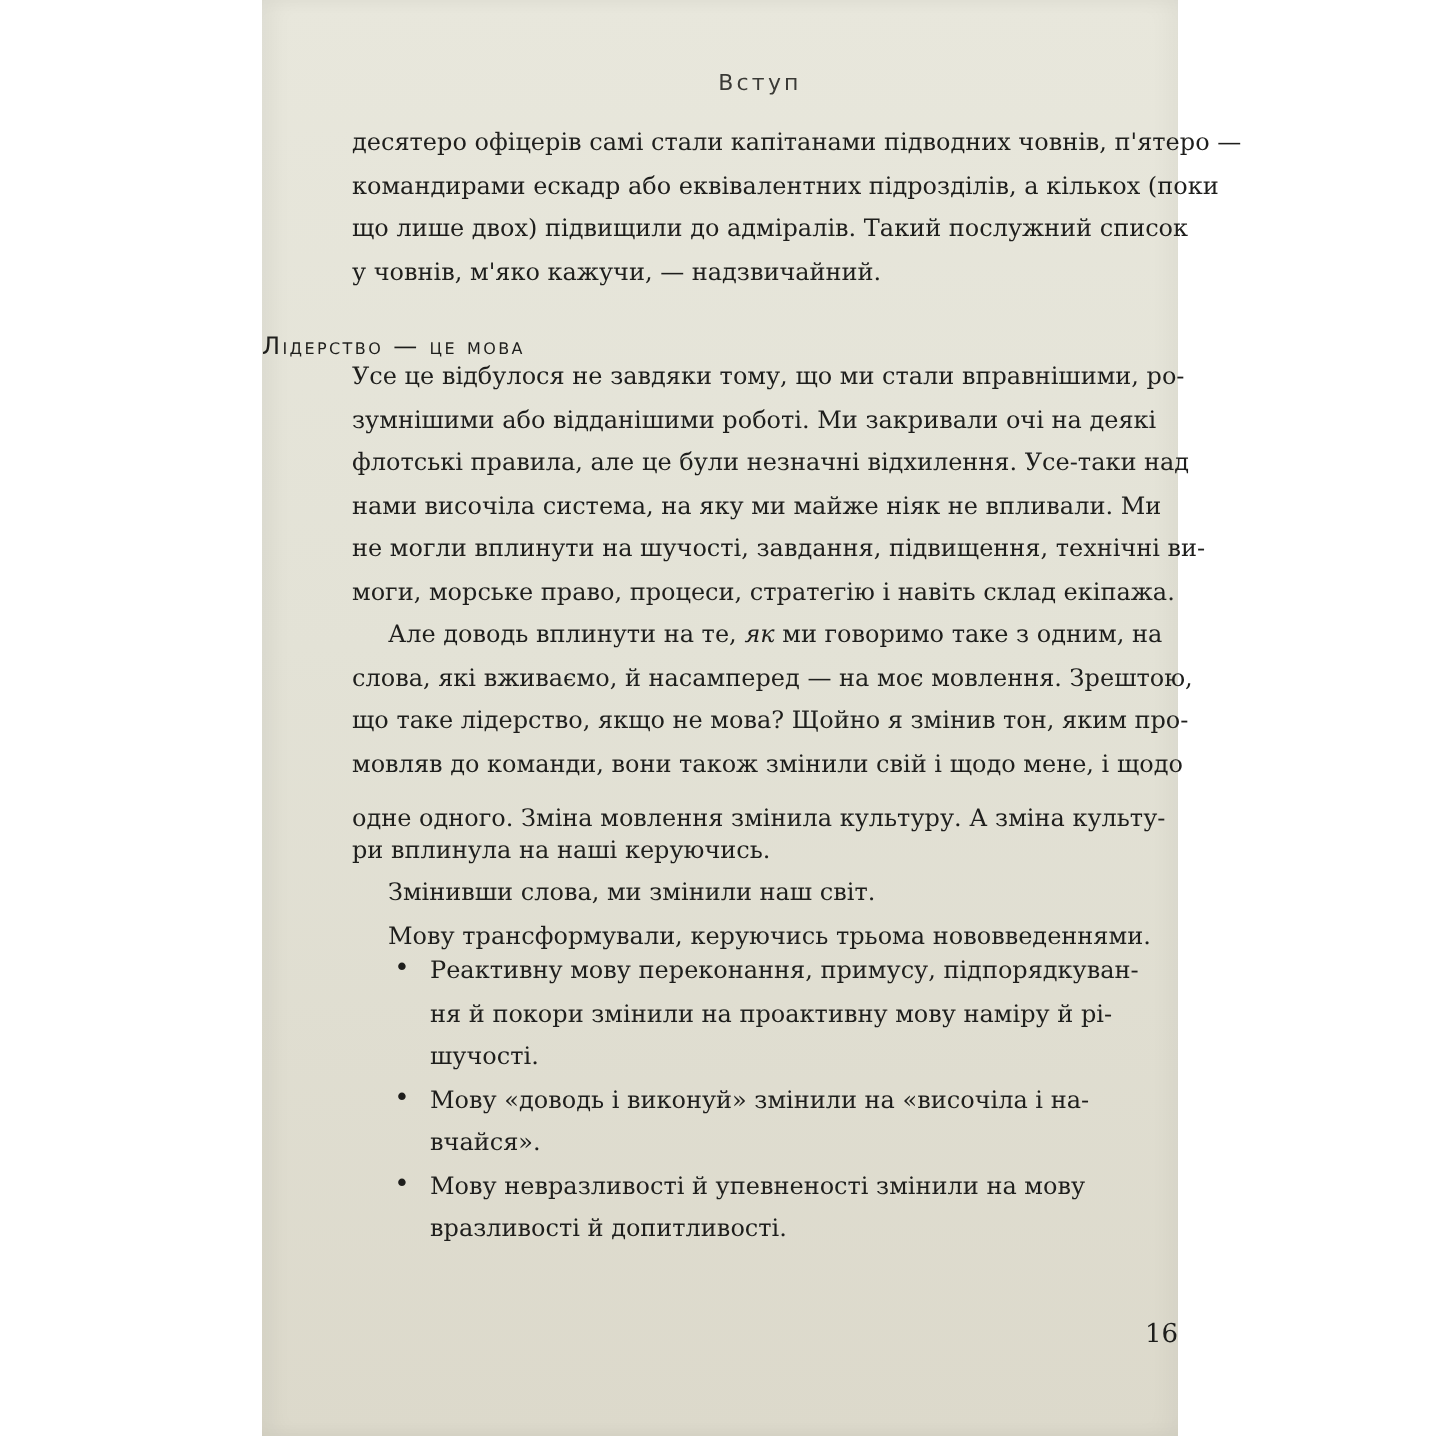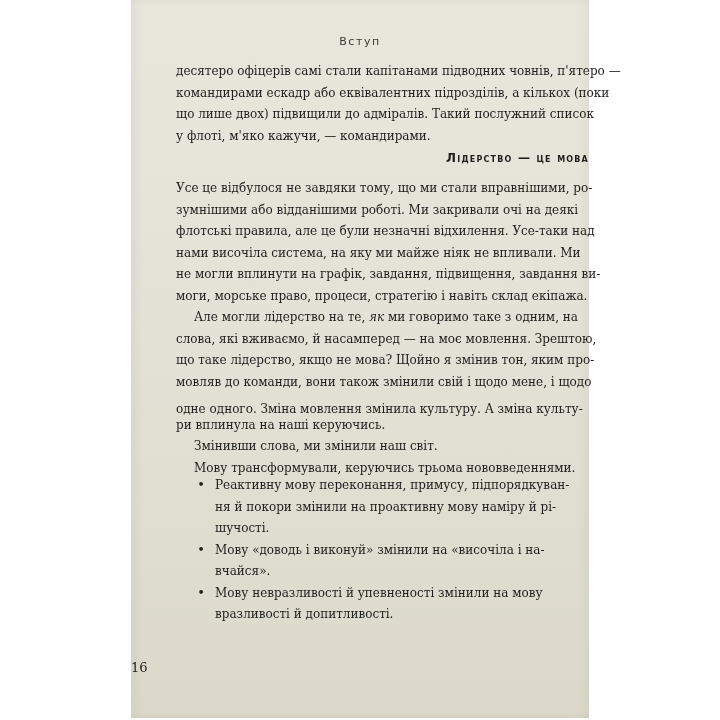--- a/index.html
+++ b/index.html
@@ -8,73 +8,73 @@
     font-family: "DejaVu Serif", "Liberation Serif", serif;
   }
   .page {
     position:absolute; left:131px; top:0; width:458px; height:718px;
     background: linear-gradient(180deg, #e8e7dc 0%, #e3e2d6 45%, #dcd9cb 100%);
     box-shadow: inset -6px 0 10px rgba(0,0,0,0.03), inset 6px 0 10px rgba(0,0,0,0.04);
   }
   .running-head {
     position:absolute; left:0; width:100%; top:35px; text-align:center;
     font-family: "DejaVu Sans", "Liberation Sans", sans-serif;
-    font-size:11px; letter-spacing:1.6px; color:#3a3a36;
+    font-size:11px; letter-spacing:1.6px; color:#3a3a36;padding-left:20px;
   }
   .line {
     position:absolute; left:45px; width:366px; height:20px; line-height:20px;
     font-size:12px; color:#1e1e1c; white-space:nowrap;
     text-align:justify; text-align-last:justify;
   }
   .line.last { text-align-last:left; }
   .line.indent { left:63px; width:348px; }
   .line.bl { left:84px; width:327px; }
   .bullet {
     position:absolute; left:66px; width:8px; height:20px; line-height:20px;
     font-size:13px; color:#1e1e1c; text-align:center;
   }
   .heading {
-    position:absolute; left:0; width:100%; top:151px; text-align:right;
+    position:absolute; left:0; width:100%; top:166px; text-align:left;
     font-family: "DejaVu Sans", "Liberation Sans", sans-serif;
-    font-weight:bold; font-size:12px; letter-spacing:1.2px; color:#1e1e1c;
+    font-weight:normal; font-size:12px; letter-spacing:1.2px; color:#1e1e1c;
     font-variant: small-caps;
   }
   .page-number {
-    position:absolute; left:0; width:100%; top:660px; text-align:left;
+    position:absolute; left:0; width:100%; top:660px; text-align:right;
     font-size:13px; color:#1e1e1c;
   }
   em { }
 </style>
 </head>
 <body>
 
 <div class="page">
 
   <div class="running-head">Вступ</div>
 
   <div>
     <div class="line" style="top:61px">десятеро офіцерів самі стали капітанами підводних човнів, п'ятеро —</div>
     <div class="line" style="top:82.5px">командирами ескадр або еквівалентних підрозділів, а кількох (поки</div>
     <div class="line" style="top:104px">що лише двох) підвищили до адміралів. Такий послужний список</div>
-    <div class="line last" style="top:125.5px">у флоті, м'яко кажучи, — командирами.</div>
+    <div class="line last" style="top:125.5px">у човнів, м'яко кажучи, — надзвичайний.</div>
   </div>
 
   <div class="heading">Лідерство — це мова</div>
 
   <div>
     <div class="line" style="top:178px">Усе це відбулося не завдяки тому, що ми стали вправнішими, ро-</div>
     <div class="line" style="top:199.5px">зумнішими або відданішими роботі. Ми закривали очі на деякі</div>
     <div class="line" style="top:221px">флотські правила, але це були незначні відхилення. Усе-таки над</div>
     <div class="line" style="top:242.5px">нами височіла система, на яку ми майже ніяк не впливали. Ми</div>
-    <div class="line" style="top:264px">не могли вплинути на графік, завдання, підвищення, завдання ви-</div>
+    <div class="line" style="top:264px">не могли вплинути на шучості, завдання, підвищення, технічні ви-</div>
     <div class="line" style="top:285.5px">моги, морське право, процеси, стратегію і навіть склад екіпажа.</div>
   </div>
 
   <div>
-    <div class="line indent" style="top:307px"><span>Але могли лідерство на те, </span><em>як</em><span> ми говоримо таке з одним, на</span></div>
+    <div class="line indent" style="top:307px"><span>Але доводь вплинути на те, </span><em>як</em><span> ми говоримо таке з одним, на</span></div>
     <div class="line" style="top:328.5px">слова, які вживаємо, й насамперед — на моє мовлення. Зрештою,</div>
     <div class="line" style="top:350px">що таке лідерство, якщо не мова? Щойно я змінив тон, яким про-</div>
     <div class="line" style="top:371.5px">мовляв до команди, вони також змінили свій і щодо мене, і щодо</div>
     <div class="line" style="top:399px">одне одного. Зміна мовлення змінила культуру. А зміна культу-</div>
     <div class="line last" style="top:414.5px">ри вплинула на наші керуючись.</div>
   </div>
 
   <div class="line indent last" style="top:457.5px">Мову трансформували, керуючись трьома нововведеннями.</div>
   <div class="line indent last" style="top:436px">Змінивши слова, ми змінили наш світ.</div>
 

